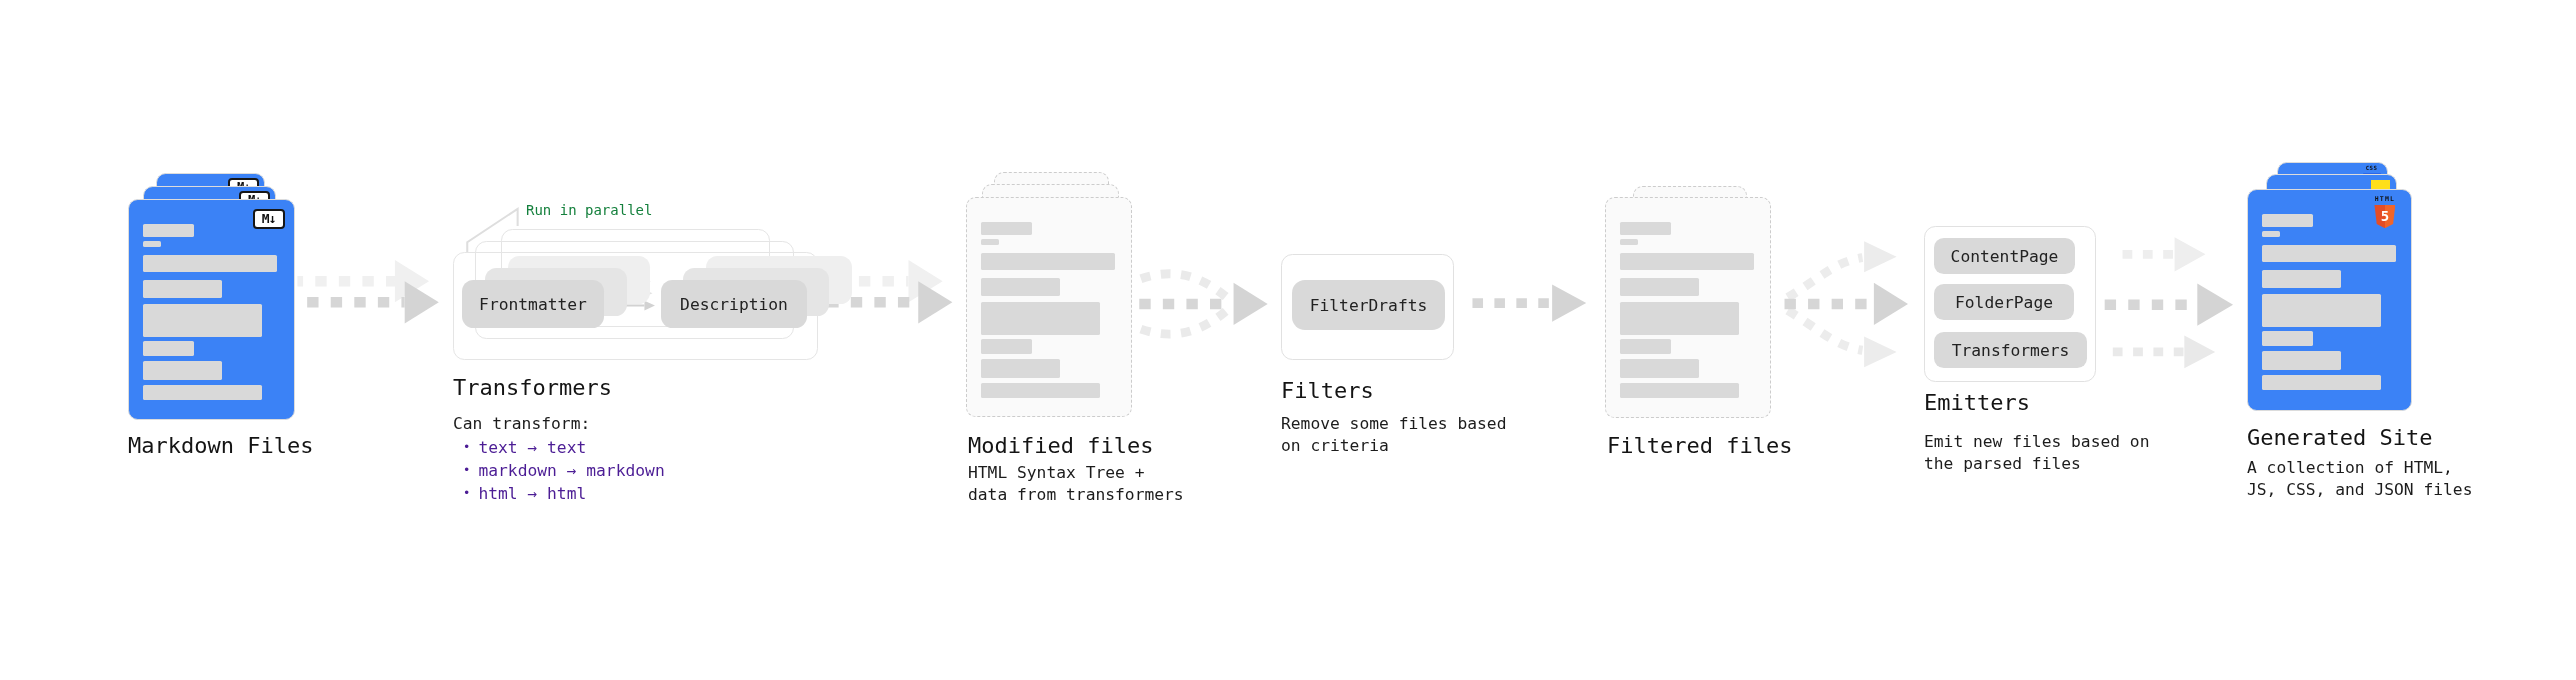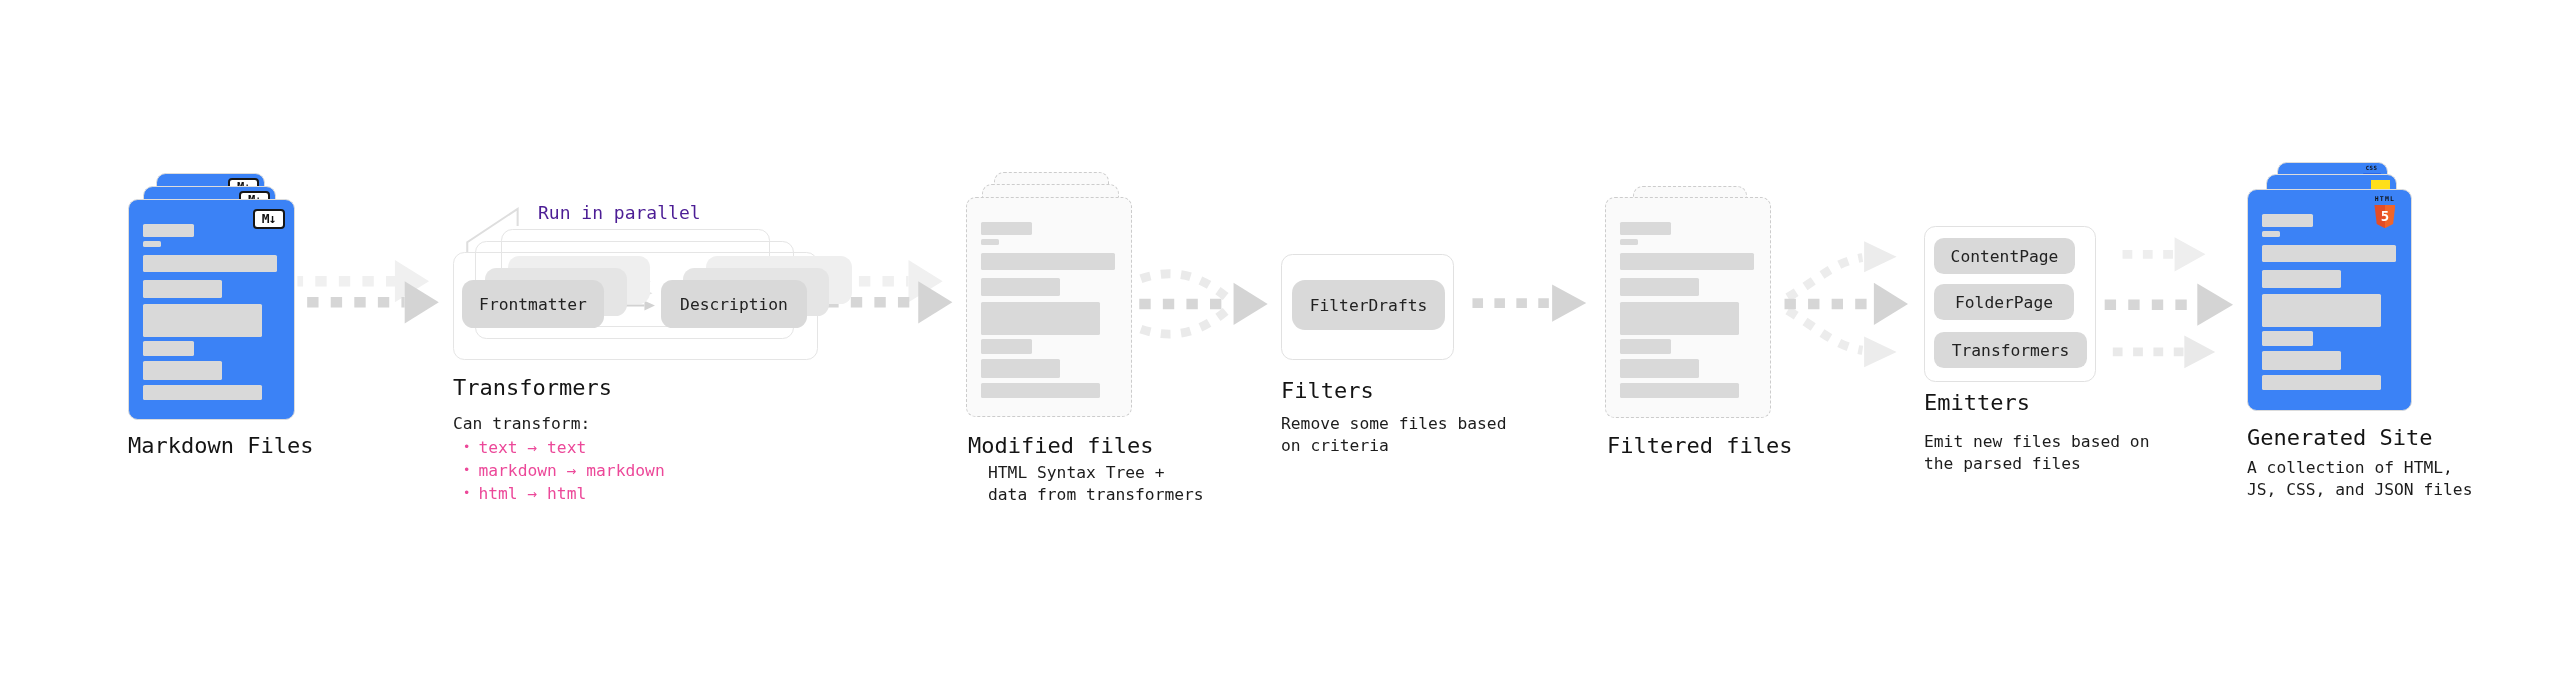--- a/index.html
+++ b/index.html
@@ -19,22 +19,22 @@
   
   .frame{position:absolute;box-sizing:border-box;border:1.6px solid #e5e5e5;border-radius:11.4px;background:transparent;}
   .panel{position:absolute;box-sizing:border-box;border:1.6px solid #e1e1e1;border-radius:11.4px;background:#ffffff;}
   .pill{position:absolute;box-sizing:border-box;background:#d9d9d9;border-radius:11.4px;
     display:flex;align-items:center;justify-content:center;font-size:16.3px;color:#222;}
   .ghost1{background:#e5e5e5;}
   .ghost2{background:#efefef;}
   
   .h{position:absolute;font-size:22px;font-weight:500;color:#141414;white-space:nowrap;}
   .sub{position:absolute;font-size:16.3px;line-height:22px;color:#1c1c1c;white-space:pre-line;}
-  .callout{position:absolute;font-size:18px;color:#4c1d95;white-space:nowrap;margin-left:12px;}
-  .bullets{position:absolute;list-style:none;margin:0;padding:0;font-size:16.3px;line-height:21px;color:#ec4899;}
+  .callout{position:absolute;font-size:14px;color:#15803d;white-space:nowrap;}
+  .bullets{position:absolute;list-style:none;margin:0;padding:0;font-size:16.3px;line-height:21px;color:#4c1d95;}
   .bullets li::before{content:"•";margin-right:8.1px;font-size:12.2px;position:relative;top:-1.6px;}
   
   .css-badge{position:absolute;width:18px;text-align:center;}
   .css-text{font-size:5.7px;font-weight:bold;line-height:6.5px;color:#111;letter-spacing:0.4px;}
   .css-bar{height:3.3px;background:#2b66e8;margin-top:0.8px;border-radius:0.8px;}
   .js-badge{position:absolute;background:#ffdf1a;}
   .html5-logo{position:absolute;width:36px;text-align:center;}
   .html5-title{font-size:6.5px;font-weight:bold;letter-spacing:1.2px;color:#111;line-height:7.3px;}
   .html5-shield{width:21px;height:23.6px;margin:1.6px auto 0;color:#fff;font-size:14px;font-weight:bold;
     background:linear-gradient(90deg,#e44d26 50%,#f16529 50%);
@@ -156,21 +156,21 @@
         <div class="bar" style="top: 23.6px; width: 51px; height: 13px;"></div>
         <div class="bar" style="top: 41px; width: 18px; height: 5.7px;"></div>
         <div class="bar" style="top: 55px; width: 134px; height: 17px;"></div>
         <div class="bar" style="top: 80px; width: 79px; height: 18px;"></div>
         <div class="bar" style="top: 104px; width: 119px; height: 32.5px;"></div>
         <div class="bar" style="top: 141px; width: 51px; height: 15.4px;"></div>
         <div class="bar" style="top: 161px; width: 79px; height: 18.7px;"></div>
         <div class="bar" style="top: 185px; width: 119px; height: 15.4px;"></div>
       </div>
     <div class="h" style="left:968px;top:433px;">Modified files</div>
-    <div class="sub" style="left:968px;top:462px;margin-left:20px;">HTML Syntax Tree +
+    <div class="sub" style="left:968px;top:462px;">HTML Syntax Tree +
 data from transformers</div>
   </div>
 
   <div>
     <div class="panel" style="left:1281px;top:254px;width:173px;height:106px;"></div>
     <div class="pill" style="left:1292px;top:280px;width:153px;height:50px;border-radius:13px;">FilterDrafts</div>
     <div class="h" style="left:1281px;top:378px;">Filters</div>
     <div class="sub" style="left:1281px;top:413px;">Remove some files based
 on criteria</div>
   </div>

